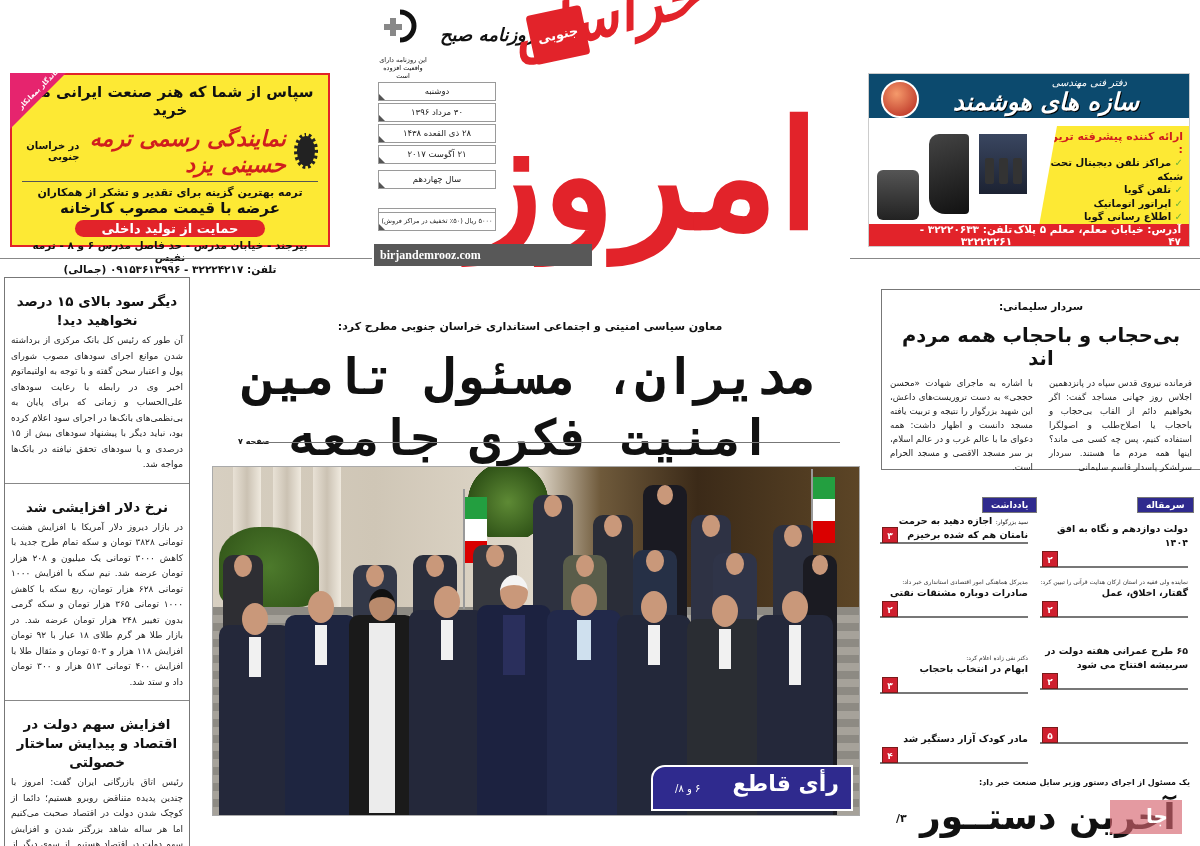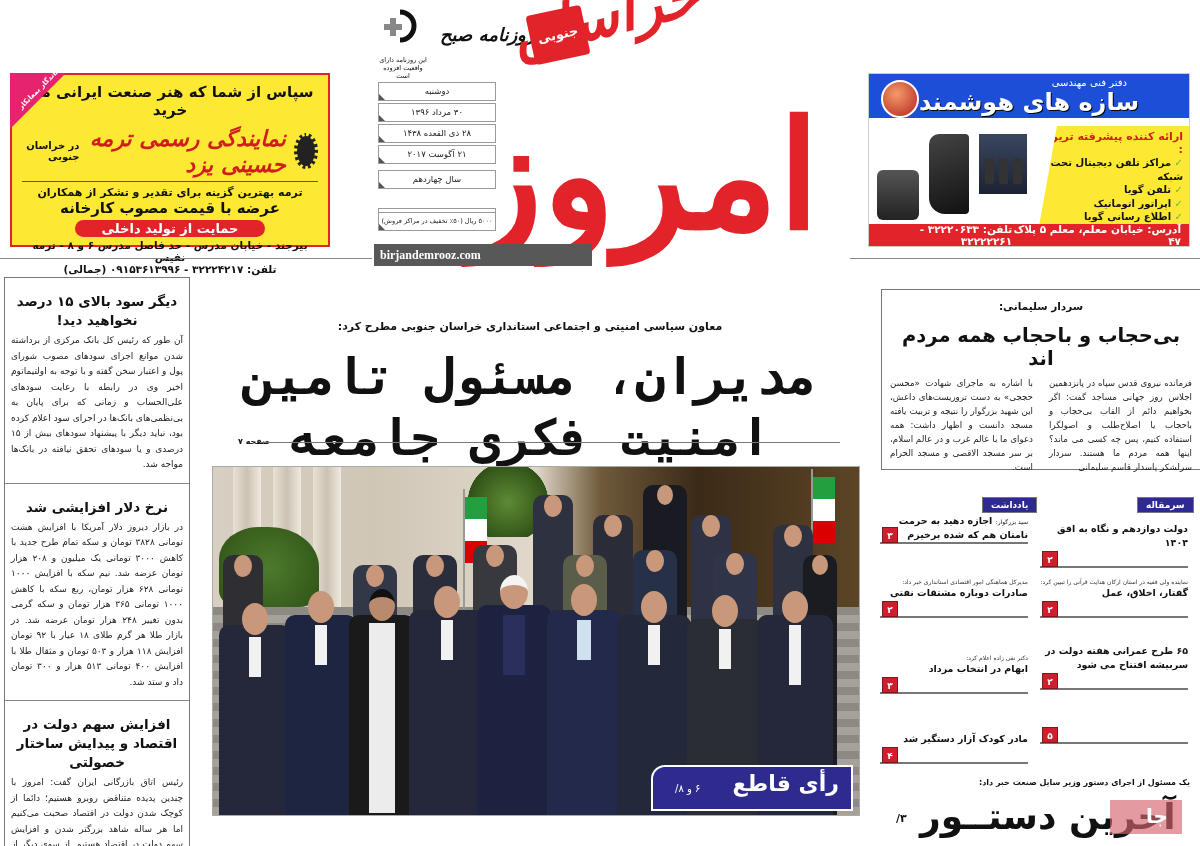--- a/index.html
+++ b/index.html
@@ -17,21 +17,21 @@
   .ad-left .brand { font-family: "DejaVu Serif", serif; font-size: 22px; color: #d01e1e; font-weight: bold; font-style: italic; }
   .ad-left .region { font-size: 10px; font-weight: bold; }
   .ad-left .logo { width: 34px; height: 36px; border-radius: 50%; background: #222; border: 3px dotted #fde934; }
   .ad-left hr { border: 0; border-top: 1px solid #555; margin: 4px 0; }
   .ad-left .l3 { font-size: 11px; font-weight: bold; text-align: center; }
   .ad-left .l4 { font-size: 15px; font-weight: bold; text-align: center; }
   .ad-left .pill { margin: 3px auto 2px; width: 190px; background: #e2232a; color: #fff; border-radius: 12px; text-align: center; font-size: 13px; font-weight: bold; padding: 1px 0; }
   .ad-left .l5, .ad-left .l6 { font-size: 10.5px; font-weight: bold; text-align: center; }
 
   .ad-right { left: 868px; top: 73px; width: 322px; height: 174px; border: 1px solid #ccc; overflow: hidden; }
-  .ad-right .top { position: absolute; left: 0; top: 0; right: 0; height: 44px; background: #1d4ed8; color: #fff; }
+  .ad-right .top { position: absolute; left: 0; top: 0; right: 0; height: 44px; background: #0c4a6e; color: #fff; font-style: italic; }
   .ad-right .top .sub { position: absolute; right: 62px; top: 3px; font-size: 10px; }
   .ad-right .top .title { position: absolute; right: 50px; top: 14px; font-size: 24px; font-weight: bold; text-shadow: 1px 1px 0 #000; }
   .ad-right .top .badge { position: absolute; left: 12px; top: 6px; width: 38px; height: 38px; border-radius: 50%; background: radial-gradient(circle at 40% 35%, #f59a6b, #b3241c); border: 2px solid #fff; }
   .ad-right .mid { position: absolute; left: 0; right: 0; top: 52px; height: 100px; background: #fff; }
   .ad-right .yellow { position: absolute; right: 0; top: 0; width: 150px; height: 100px; background: #fde934; clip-path: polygon(12% 0, 100% 0, 100% 100%, 0 100%); padding: 4px 6px; }
   .ad-right .yellow .h { font-size: 11px; font-weight: bold; color: #d01e1e; }
   .ad-right .yellow .li { font-size: 10px; font-weight: bold; color: #111; line-height: 13.5px; }
   .ad-right .yellow .li::before { content: "✓ "; color: #6bb33b; }
   .ad-right .phone1 { position: absolute; left: 60px; top: 8px; width: 40px; height: 80px; background: linear-gradient(160deg,#444,#111); border-radius: 10px 4px 4px 16px; }
   .ad-right .pbx { position: absolute; left: 110px; top: 8px; width: 48px; height: 60px; background: linear-gradient(#3a4660,#1c2232); }
@@ -337,21 +337,21 @@
 </div>
 <div class="abs teaser rtl" style="left:880px;top:578px">
   <div class="pre">مدیرکل هماهنگی امور اقتصادی استانداری خبر داد:</div>
   <div class="ttl">صادرات دوباره مشتقات نفتی</div>
   <div class="bar">
       <span class="num">۲</span>
     </div>
 </div>
 <div class="abs teaser rtl" style="left:880px;top:654px">
   <div class="pre">دکتر نقی زاده اعلام کرد:</div>
-  <div class="ttl">ابهام در انتخاب مرداد</div>
+  <div class="ttl">ابهام در انتخاب باحجاب</div>
   <div class="bar">
       <span class="num">۳</span>
     </div>
 </div>
 <div class="abs teaser rtl" style="left:880px;top:732px">
   <div class="ttl">مادر کودک آزار دستگیر شد</div>
   <div class="bar">
       <span class="num">۴</span>
     </div>
 </div>

